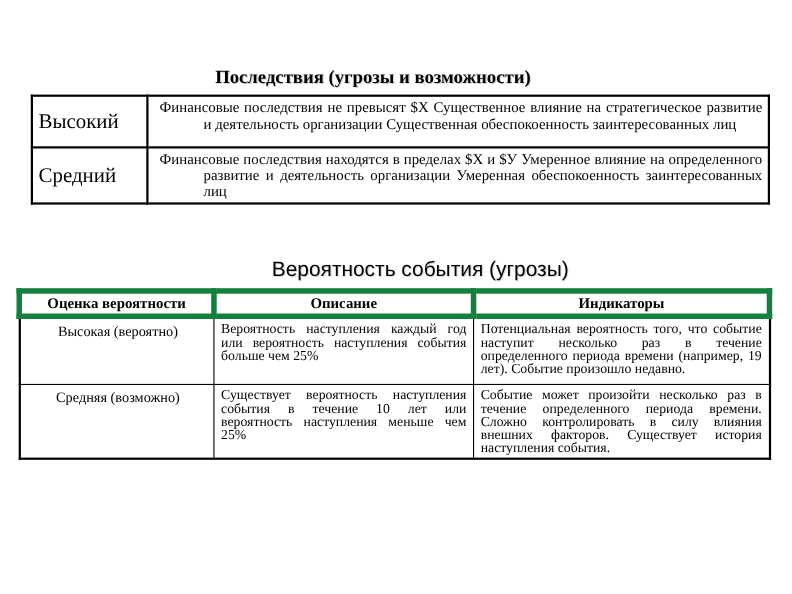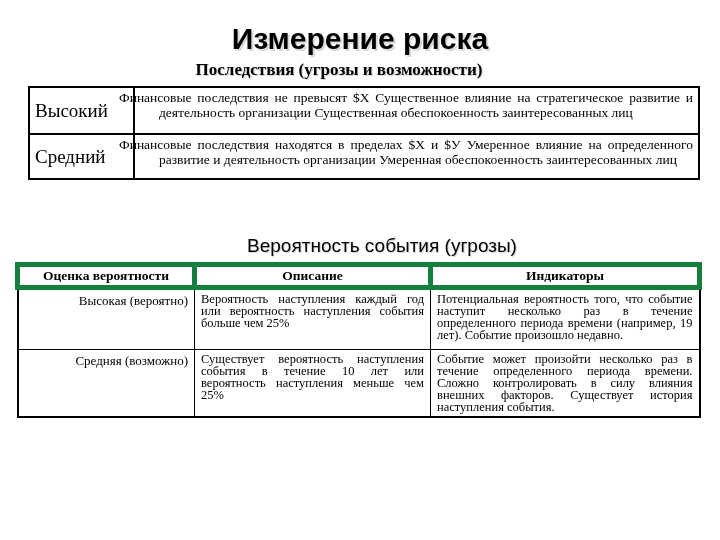--- a/index.html
+++ b/index.html
@@ -43,21 +43,21 @@
   .consequences td { border:2px solid #000000; }
   .consequences .lvl {
     width:105px; vertical-align:middle;
     font-size:19px; line-height:15px;
     padding:2px 3px 2px 5px;
   }
   .consequences .desc {
     vertical-align:top;
     font-size:13.5px; line-height:14.6px;
     text-align:justify;
-    padding:3px 5px 2px 24px; text-indent:-40px;margin-left:32px;
+    padding:3px 5px 2px 50px; text-indent:-40px;margin-left:32px;
   }
   .consequences tr.r1 { height:47px; }
   .consequences tr.r2 { height:45px; }
   .consequences tr.r3 { height:31px; }
 
   
   .probability {
     position:absolute; top:262px; left:15px; width:682px;
     border:2px solid #000000;
   }
@@ -66,36 +66,35 @@
     font-size:13.5px; font-weight:bold; text-align:center;
     height:18px; padding:0 2px; vertical-align:middle;
   }
   .probability td {
     border:1px solid #000000;
     vertical-align:top;
     font-size:12.5px; line-height:11.9px;
     padding:4px 6px 2px 6px;
   }
   .probability td.assess {
-    font-size:13px; line-height:14px; text-align:right; padding-left:8px;
+    font-size:13px; line-height:14px; text-align:center; padding-left:8px;
   }
   .probability td.just { text-align:justify; }
   .probability tr.p1 { height:62px; }
   .probability tr.p2 { height:62px; }
   .probability tr.p3 { height:52px; }
   .probability col.c1 { width:177px; }
   .probability col.c2 { width:236px; }
   .probability col.c3 { width:269px; }
 </style>
 </head>
 <body>
 
 <div class="slide">
 
-  <div class="title">Измерение риска</div>
   <div class="subtitle">Последствия (угрозы и возможности)</div>
 
   <table class="consequences">
     <colgroup>
         <col style="width:105px">
         <col>
       </colgroup>
     <tbody>
       <tr class="r1">
         <td class="lvl">Высокий</td>

